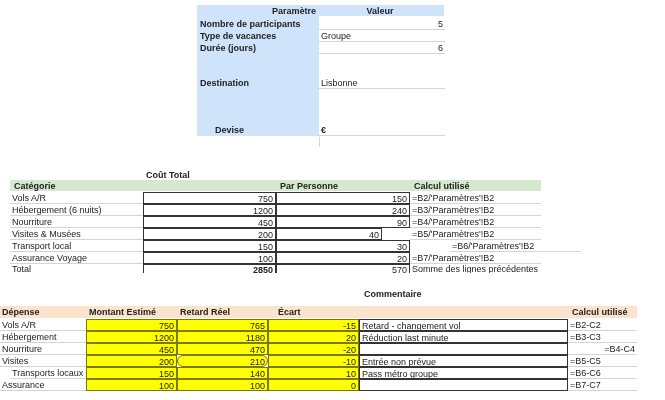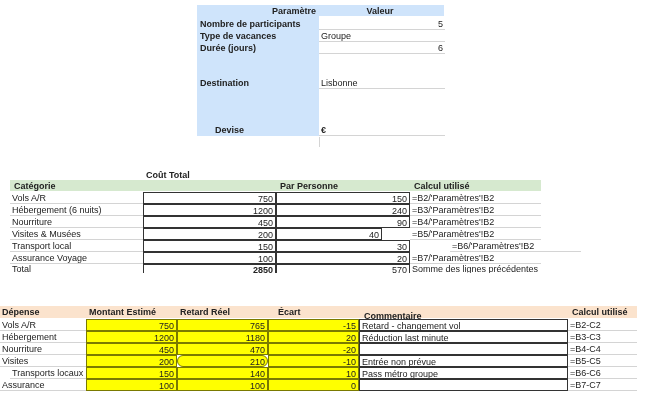--- a/index.html
+++ b/index.html
@@ -91,21 +91,21 @@
   <div class="cell r boxed" style="left:143px;top:264px;width:133px;height:9px;line-height:11px;border-bottom:none;font-weight:bold;">2850</div>
   <div class="cell r boxed" style="left:276px;top:264px;width:134px;height:9px;line-height:11px;border-bottom:none;">570</div>
   <div class="cell" style="left:410px;top:264px;width:131px;height:9px;line-height:11px;">Somme des lignes précédentes</div>
 </div>
 
 <div class="abs" id="t3-header"></div>
 <div class="cell b" style="left:0px;top:306px;width:85px;">Dépense</div>
 <div class="cell b" style="left:87px;top:306px;width:90px;">Montant Estimé</div>
 <div class="cell b" style="left:178px;top:306px;width:90px;">Retard Réel</div>
 <div class="cell b" style="left:276px;top:306px;width:80px;">Écart</div>
-<div class="cell b" style="left:362px;top:310px;width:150px;">Commentaire</div>
+<div class="cell b" style="left:362px;top:288px;width:150px;">Commentaire</div>
 <div class="cell b" style="left:570px;top:306px;width:67px;">Calcul utilisé</div>
 
 <div id="expenses-rows">
 
   <div class="cell gridline" style="left:0px;top:319px;width:86px;">Vols A/R</div>
   <div class="cell r yellow" style="left:86px;top:319px;width:91px;">750</div>
   <div class="cell r yellow" style="left:177px;top:319px;width:91px;">765</div>
   <div class="cell r yellow" style="left:268px;top:319px;width:91px;">-15</div>
   <div class="cell boxed" style="left:359px;top:319px;width:209px;">Retard - changement vol</div>
   <div class="cell gridline" style="left:568px;top:319px;width:69px;">=B2-C2</div>
@@ -115,21 +115,21 @@
   <div class="cell r yellow" style="left:177px;top:331px;width:91px;">1180</div>
   <div class="cell r yellow" style="left:268px;top:331px;width:91px;">20</div>
   <div class="cell boxed" style="left:359px;top:331px;width:209px;">Réduction last minute</div>
   <div class="cell gridline" style="left:568px;top:331px;width:69px;">=B3-C3</div>
 
   <div class="cell gridline" style="left:0px;top:343px;width:86px;">Nourriture</div>
   <div class="cell r yellow" style="left:86px;top:343px;width:91px;">450</div>
   <div class="cell r yellow" style="left:177px;top:343px;width:91px;">470</div>
   <div class="cell r yellow" style="left:268px;top:343px;width:91px;">-20</div>
   <div class="cell boxed" style="left:359px;top:343px;width:209px;"></div>
-  <div class="cell gridline" style="left:568px;top:343px;width:69px;">=B4-C4</div>
+  <div class="cell gridline" style="left:568px;top:343px;width:69px;text-align:right;">=B4-C4</div>
 
   <div class="cell gridline" style="left:0px;top:355px;width:86px;">Visites</div>
   <div class="cell r yellow" style="left:86px;top:355px;width:91px;">200</div>
   <div class="cell r yellow" style="left:177px;top:355px;width:91px;border-radius:6px;">210</div>
   <div class="cell r yellow" style="left:268px;top:355px;width:91px;">-10</div>
   <div class="cell boxed" style="left:359px;top:355px;width:209px;">Entrée non prévue</div>
   <div class="cell gridline" style="left:568px;top:355px;width:69px;">=B5-C5</div>
 
   <div class="cell gridline" style="left:10px;top:367px;width:96px;">Transports locaux</div>
   <div class="cell r yellow" style="left:86px;top:367px;width:91px;">150</div>

